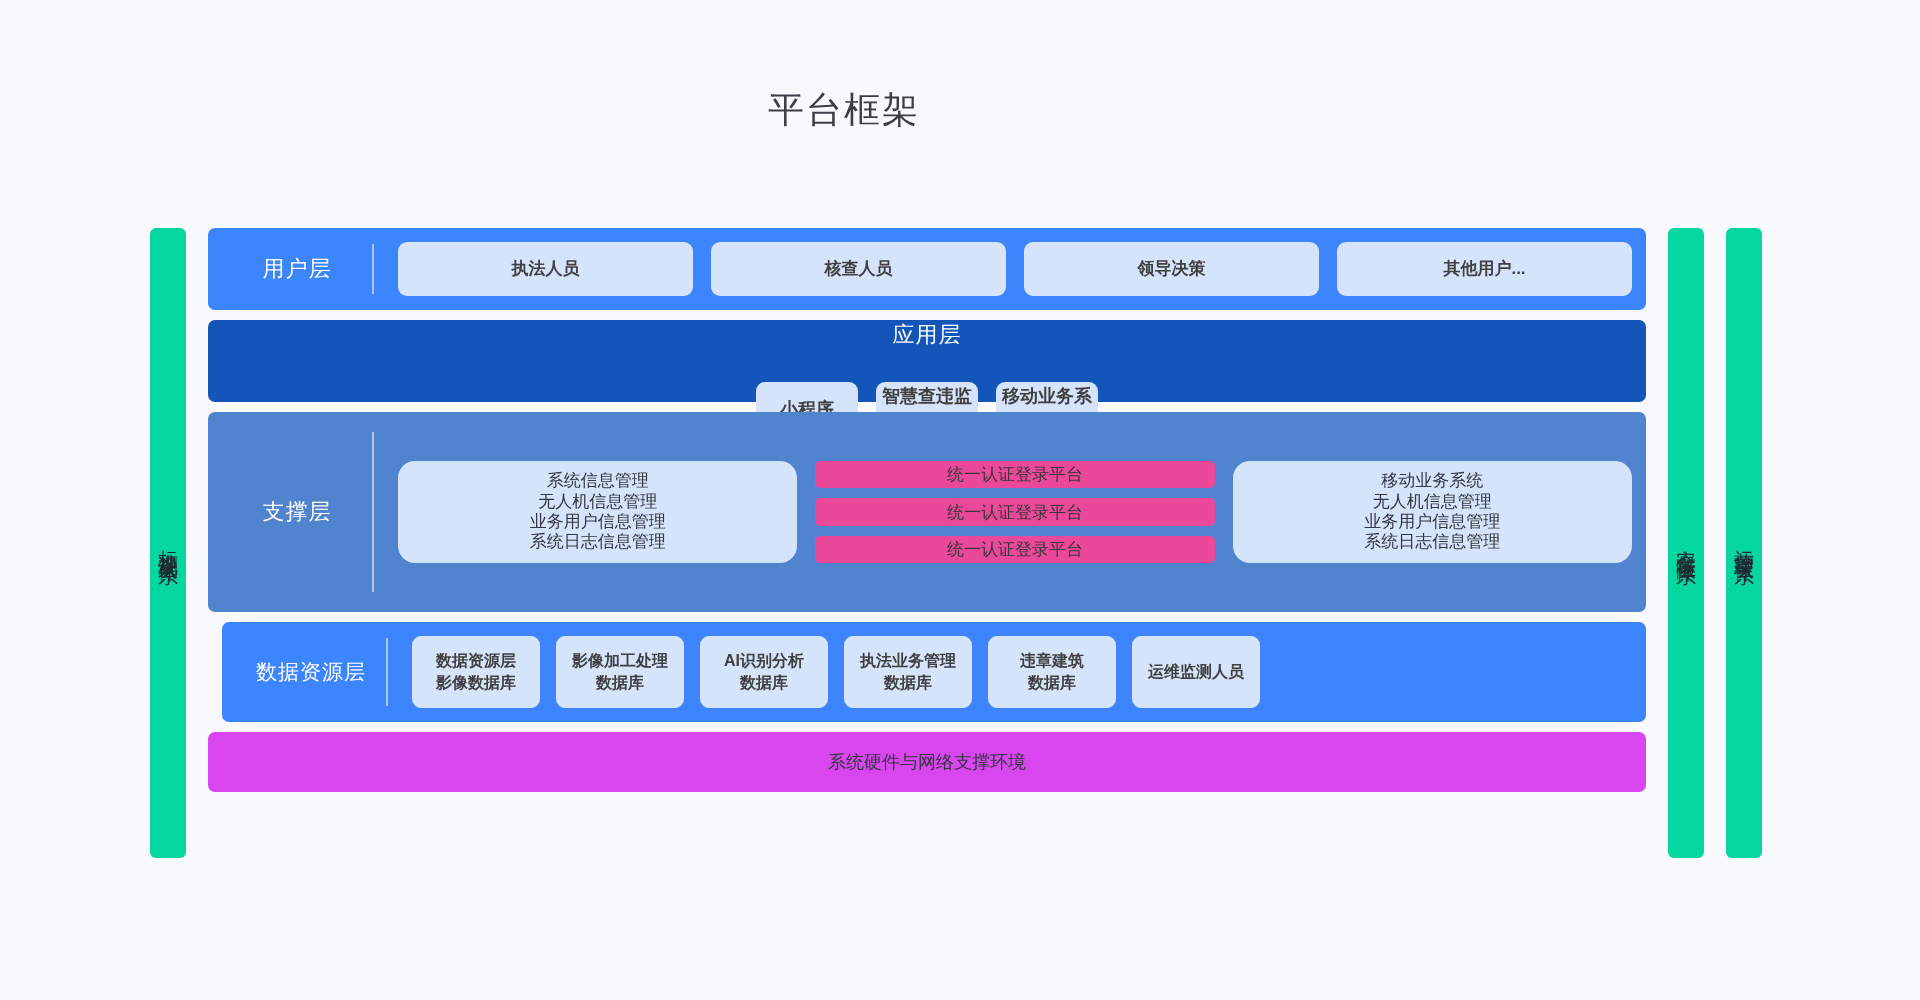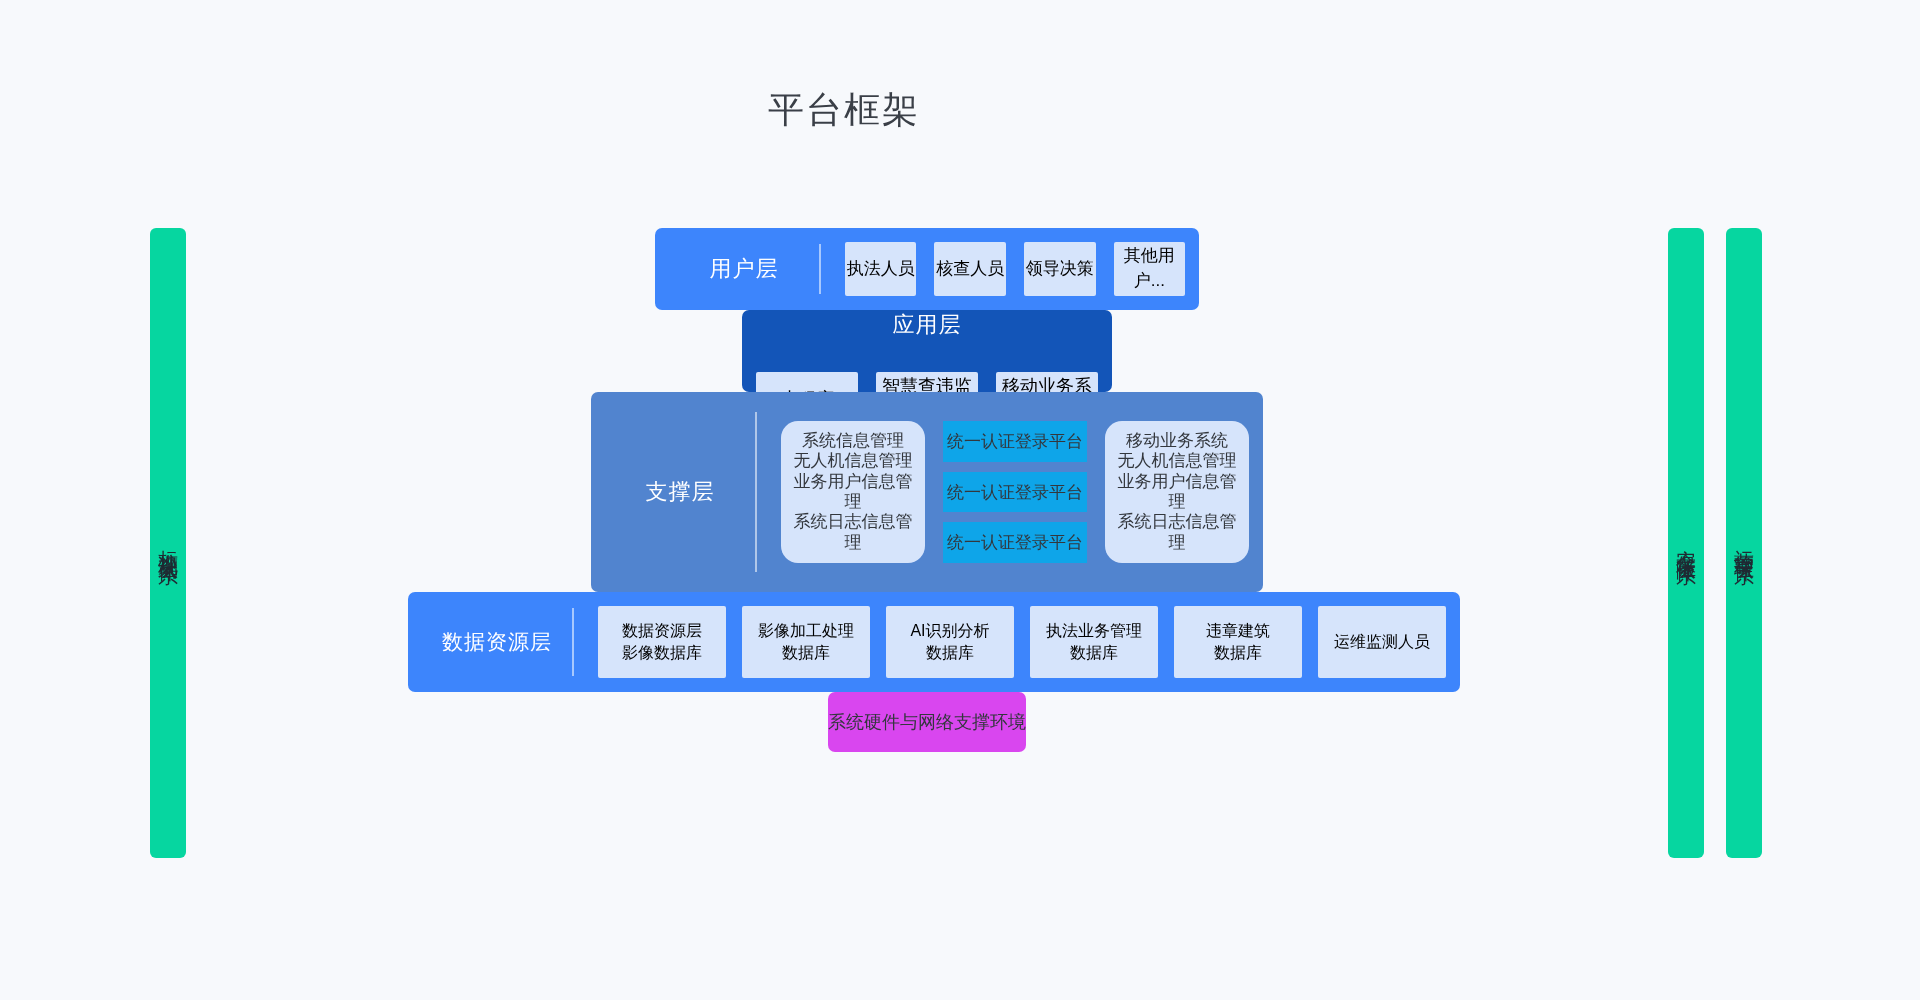--- a/index.html
+++ b/index.html
@@ -42,21 +42,21 @@
   }
   #side-left { margin-right: 22px; }
   #side-right-1 { margin-left: 22px; }
   #side-right-2 { margin-left: 22px; }
 
   
   #layer-stack {
     flex: 1 1 auto;
     display: flex;
     flex-direction: column;
-    align-items: center;
+    gap: 10px;
   }
   .layer {
     border-radius: 7px;
     display: flex;
     align-items: center;
     padding: 0 14px;
   }
   .layer-title {
     flex: none;
     width: 150px;
@@ -75,28 +75,29 @@
     margin-bottom: 16px;
   }
   .layer-body {
     flex: 1 1 auto;
     display: flex;
     align-items: stretch;
     gap: 18px;
   }
   .chip {
     background: #d6e4fb;
-    border-radius: 2px;
-    color: #000000;
+    border-radius: 9px;
+    color: #404040;
     font-size: 17px;
     display: flex;
     align-items: center;
     justify-content: center;
     text-align: center;
     line-height: 1.45;
+    font-weight: bold;
   }
 
   
   #layer-user { background: #3d85fc; height: 82px; }
   #layer-user .chip { flex: 1 1 0; height: 54px; }
 
   
   #layer-app { background: #1355b8; height: 82px; flex-direction: column; }
   #layer-app .chip { flex: 1 1 0; height: 54px; font-size: 18px; }
 
@@ -113,22 +114,22 @@
     flex-direction: column;
     align-items: center;
     justify-content: space-evenly;
     padding: 10px 6px;
   }
   .support-block .item {
     font-size: 17px; color: #33373d; text-align: center; line-height: 1.2;
   }
   .support-col.stacked { gap: 10px; }
   .support-col.stacked .support-chip {
-    background: #0ea5e9;
-    border-radius: 0;
+    background: #ec4899;
+    border-radius: 5px;
     flex: 1 1 0;
     display: flex; align-items: center; justify-content: center;
     font-size: 17px; color: #33373d;
   }
 
   
   #layer-data { background: #3d85fc; height: 100px; margin-left: 14px; }
   #layer-data .layer-title { width: 150px; font-size: 21px; }
   #layer-data .layer-body { gap: 16px; }
   #layer-data .chip {

